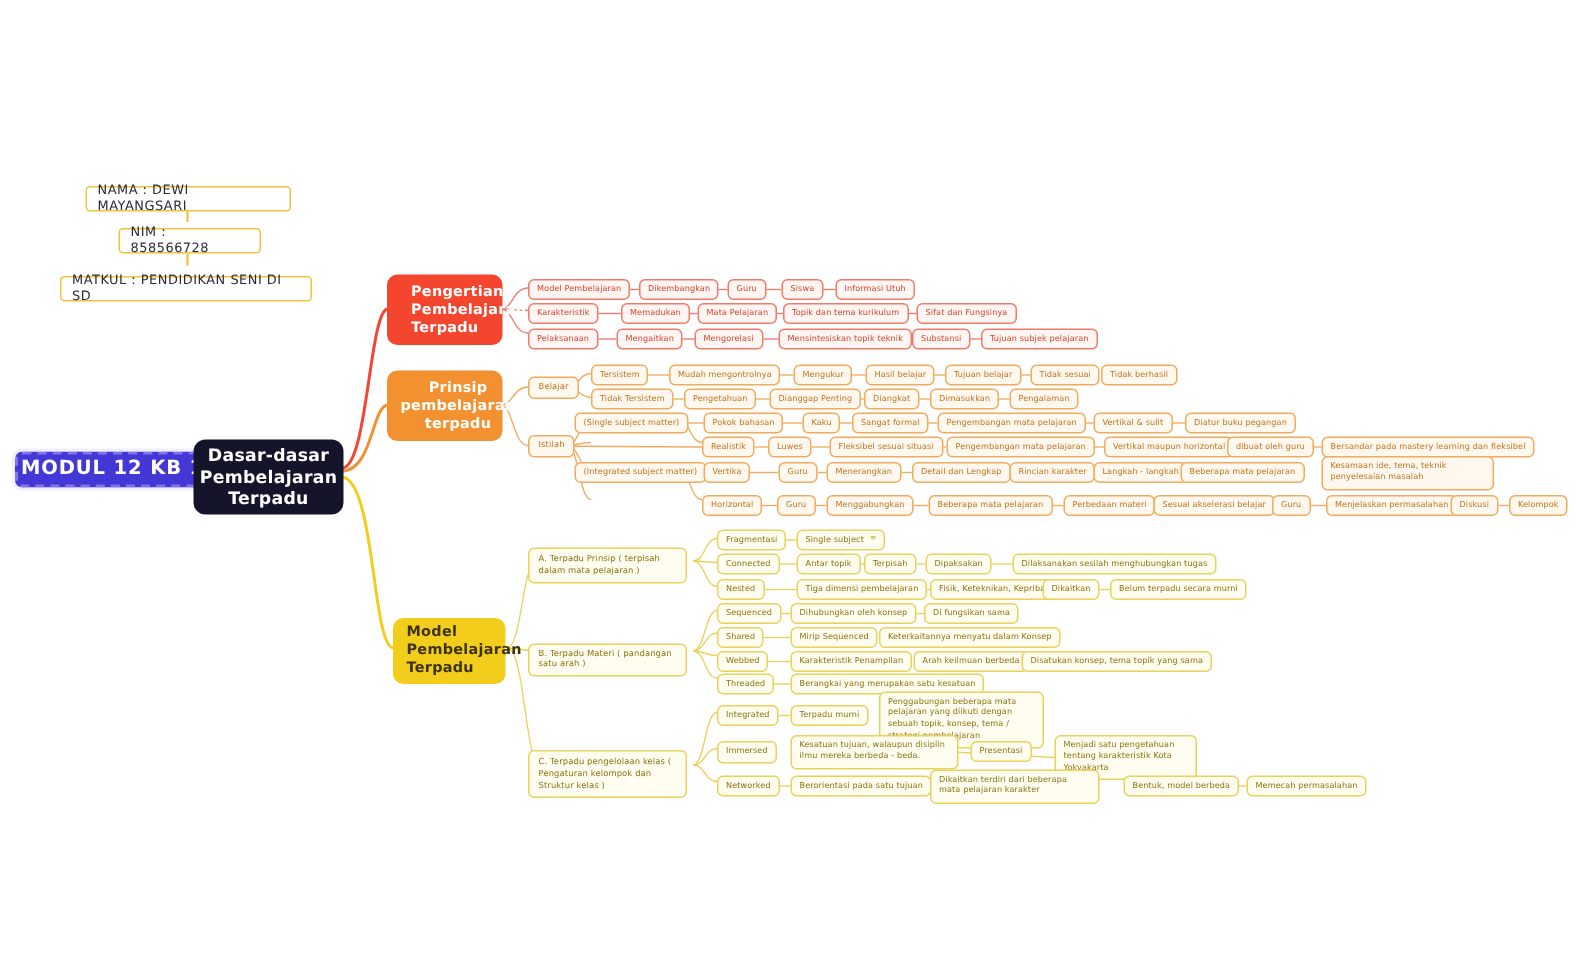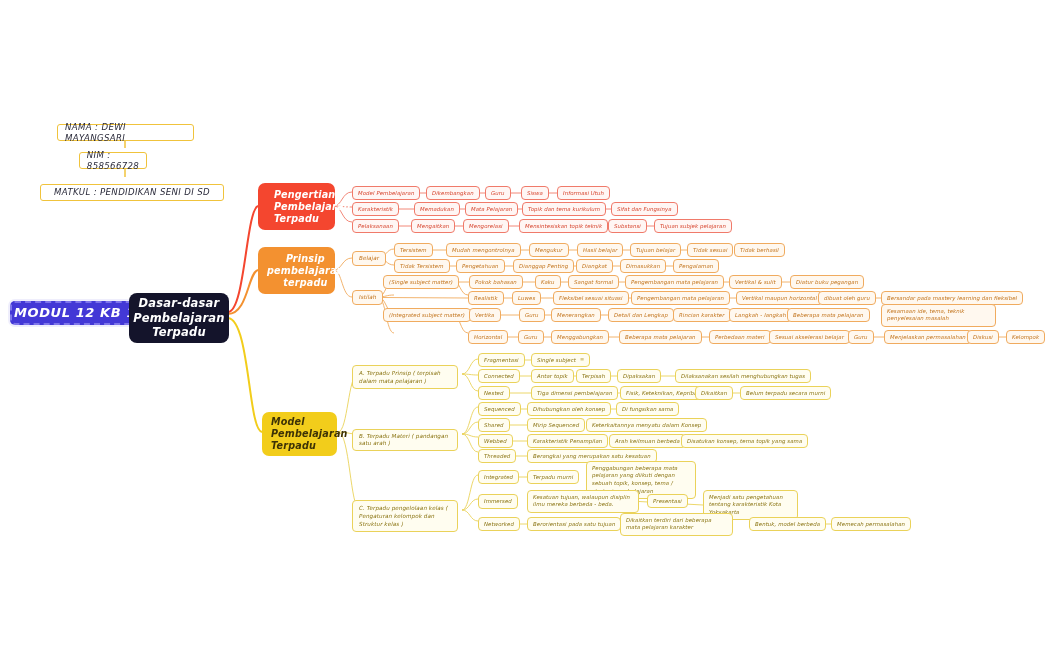--- a/index.html
+++ b/index.html
@@ -4,21 +4,21 @@
 <title>Mind Map</title>
 <style>
   html,body{margin:0;padding:0;}
   body{
     width:1050px;height:650px;
     background:#ffffff;
     font-family:"DejaVu Sans","Liberation Sans",sans-serif;
     overflow:hidden;
     position:relative;
   }
-  #canvas{position:absolute;left:0;top:0;width:1050px;height:650px;font-style:italic;}
+  #canvas{position:absolute;left:0;top:0;width:1050px;height:650px;}
   svg#wires{position:absolute;left:0;top:0;width:1050px;height:650px;pointer-events:none;}
 
   .node{
     position:absolute;
     box-sizing:border-box;
     display:flex;
     align-items:center;
     border-radius:5px;
     line-height:1.25;
     white-space:pre-line;
@@ -203,22 +203,22 @@
       <path d="M509 425 L527 425" stroke="#ead25a" stroke-width="0.9" fill="none"></path>
       <path d="M512 441 L527 441" stroke="#ead25a" stroke-width="0.9" fill="none"></path>
       <path d="M516 456 L527 456" stroke="#ead25a" stroke-width="0.9" fill="none"></path>
       <path d="M519 477 L527 477" stroke="#ead25a" stroke-width="0.9" fill="none"></path>
       <path d="M639 501.5 L703 505" stroke="#ead25a" stroke-width="0.9" fill="none"></path>
       <path d="M520 524 L527 524" stroke="#ead25a" stroke-width="0.9" fill="none"></path>
       <path d="M826 524 L831 524" stroke="#ead25a" stroke-width="0.9" fill="none"></path>
     </svg>
 
 <div class="node hdr" style="left:57px;top:124px;width:137px;height:17px;">NAMA : DEWI MAYANGSARI</div>
-<div class="node hdr" style="left:79px;top:152px;width:68px;height:17px;">NIM : 858566728</div>
-<div class="node hdr" style="left:40px;top:184px;width:184px;height:17px;">MATKUL : PENDIDIKAN SENI DI SD</div>
+<div class="node hdr" style="left:79px;top:152px;width:95px;height:17px;">NIM : 858566728</div>
+<div class="node hdr" style="left:40px;top:184px;width:168px;height:17px;">MATKUL : PENDIDIKAN SENI DI SD</div>
 
 <div class="node modul" style="left:10px;top:301px;width:130px;height:24px;">MODUL 12 KB 1</div>
 <div class="node root" style="left:129px;top:293px;width:100px;height:50px;">Dasar-dasar
 Pembelajaran
 Terpadu</div>
 
 <div class="node b1 red" style="left:258px;top:183px;width:77px;height:47px;padding-left:16px;">Pengertian
 Pembelajaran
 Terpadu</div>
 

